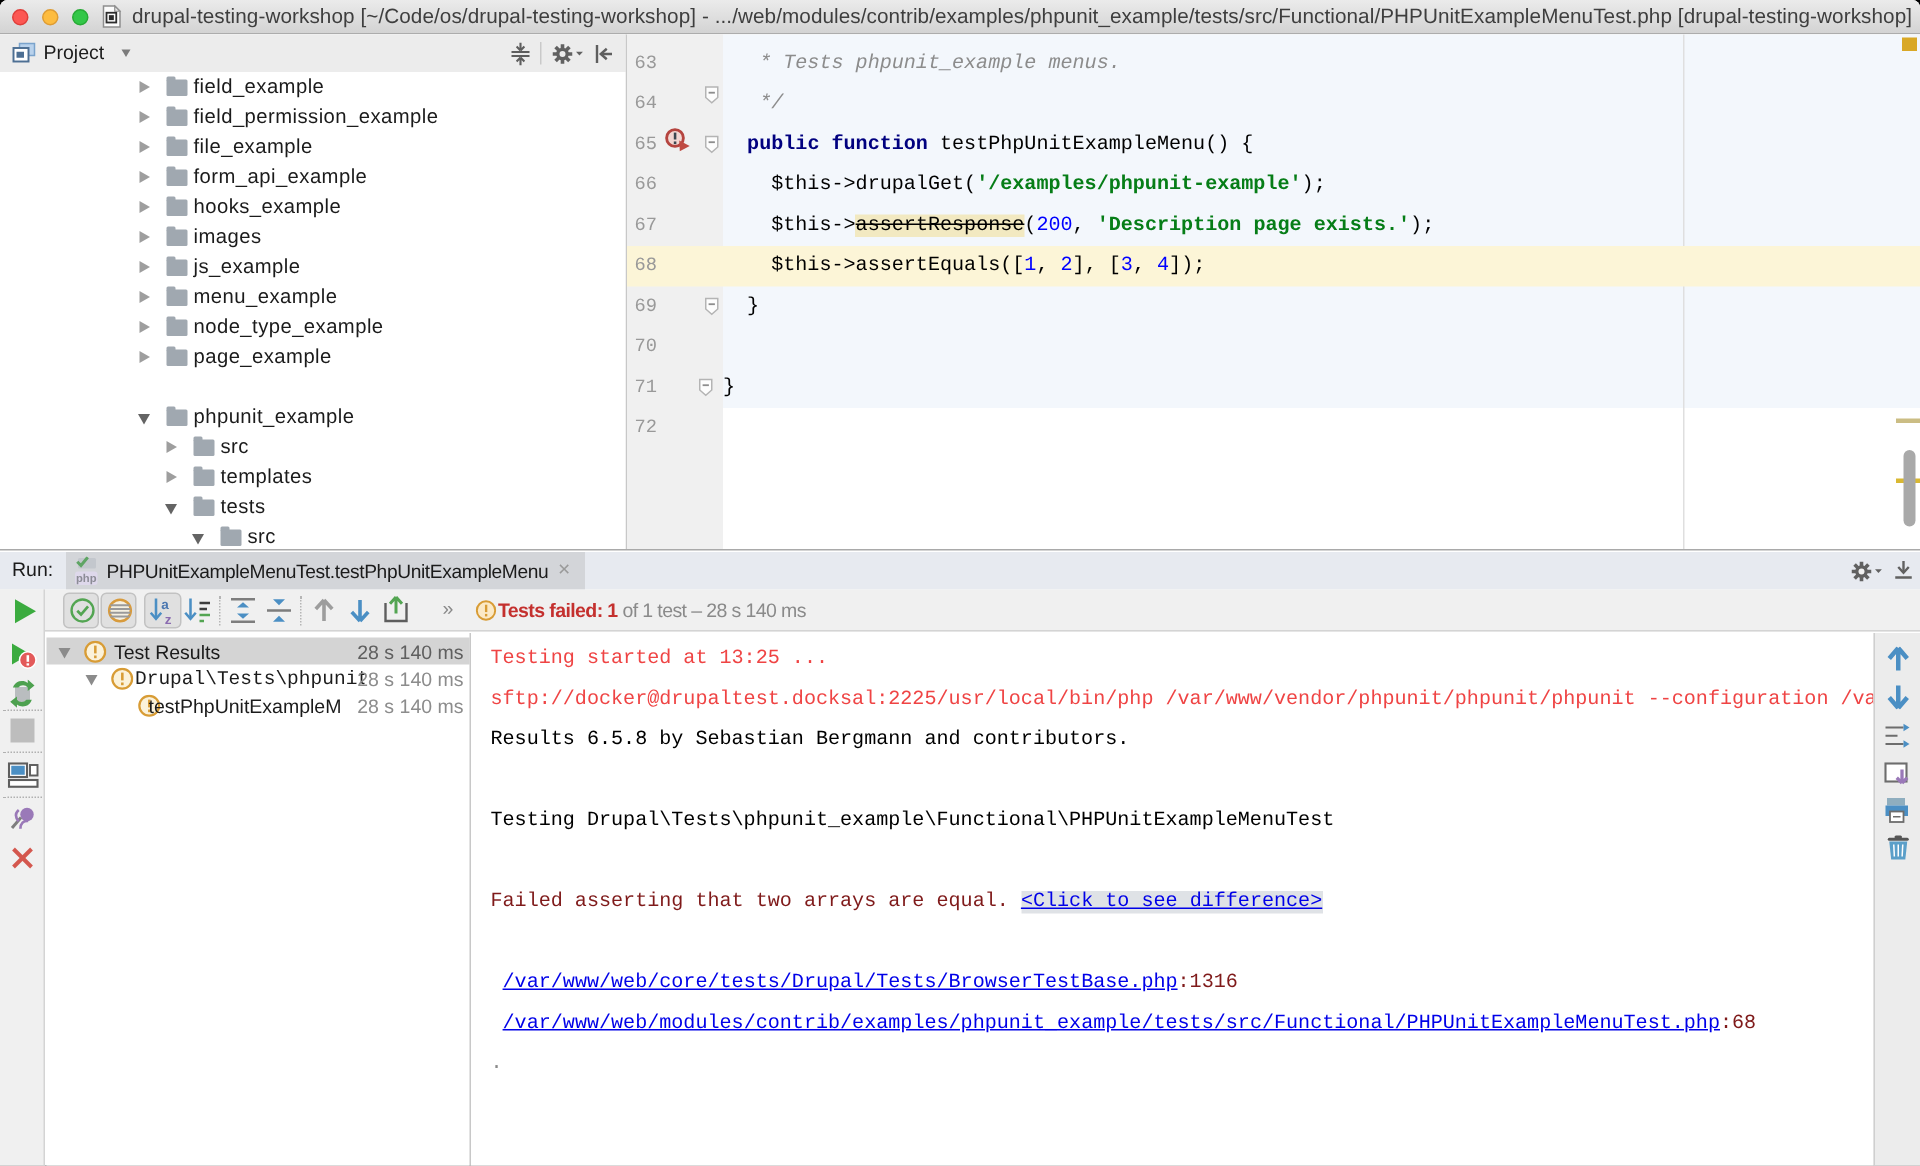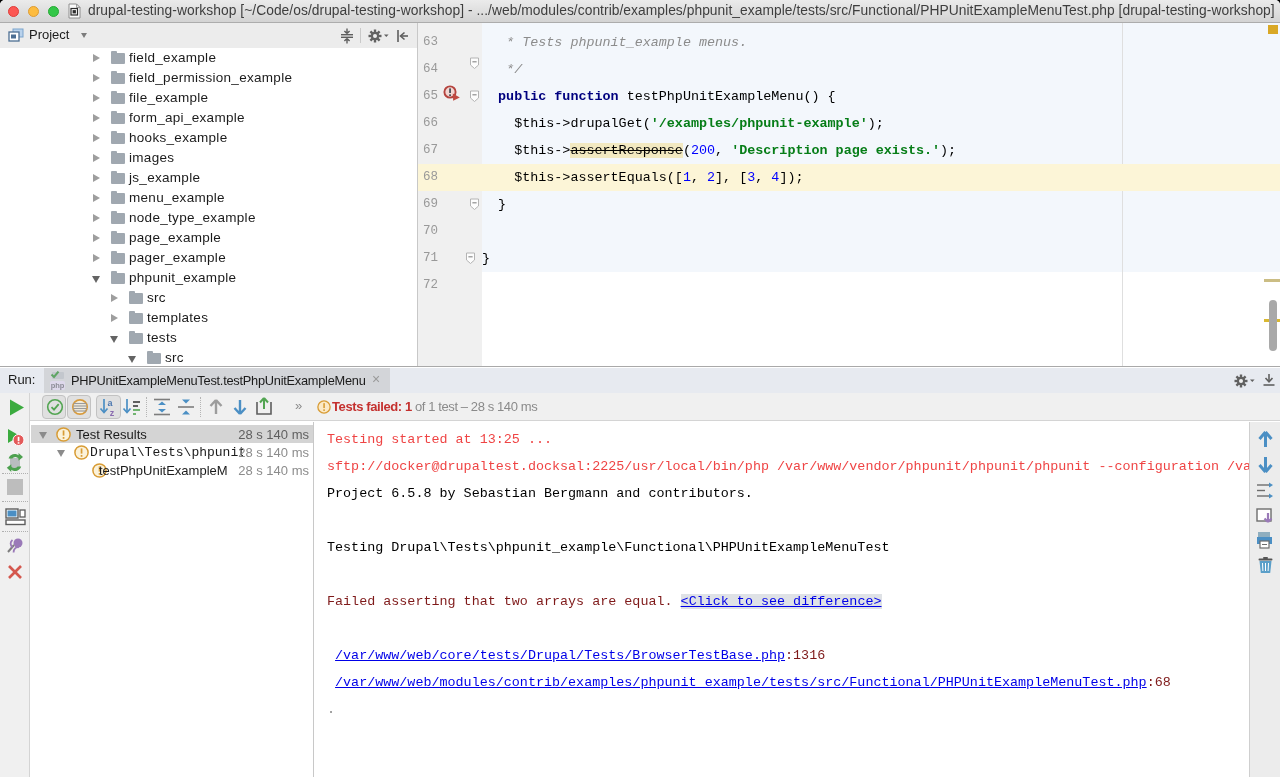--- a/index.html
+++ b/index.html
@@ -153,25 +153,20 @@
       <div class="trow" style="top:160px">
         <i class="tri col" style="left:93px"></i>
         <i class="folder" style="left:111px"></i>
         <span class="lbl" style="left:129px">node_type_example</span>
       </div>
       <div class="trow" style="top:180px">
         <i class="tri col" style="left:93px"></i>
         <i class="folder" style="left:111px"></i>
         <span class="lbl" style="left:129px">page_example</span>
       </div>
-      <div class="trow" style="top:200px">
-        <i class="tri col" style="left:93px"></i>
-        <i class="folder" style="left:111px"></i>
-        <span class="lbl" style="left:129px">pager_example</span>
-      </div>
       <div class="trow" style="top:220px">
         <i class="tri exp" style="left:92px"></i>
         <i class="folder" style="left:111px"></i>
         <span class="lbl" style="left:129px">phpunit_example</span>
       </div>
       <div class="trow" style="top:240px">
         <i class="tri col" style="left:111px"></i>
         <i class="folder" style="left:129px"></i>
         <span class="lbl" style="left:147px">src</span>
       </div>
@@ -427,21 +422,21 @@
           <rect x="6.7" y="10" width="1.7" height="1.8" fill="#d89c35"></rect>
         </svg>
         <span class="lbl" style="left:68px; top:2px; position:absolute; font-size:13px; width:136px; overflow:hidden; white-space:nowrap;">testPhpUnitExampleM</span>
         <span class="dur">28 s 140 ms</span>
       </div>
     </div>
     <div class="abs" id="treesep"></div>
     <div class="abs" id="console">
       <div class="conline sys" style="top:4px">Testing started at 13:25 ...</div>
       <div class="conline sys" style="top:31px">sftp://docker@drupaltest.docksal:2225/usr/local/bin/php /var/www/vendor/phpunit/phpunit/phpunit --configuration /var/www</div>
-      <div class="conline" style="top:58px">Project 6.5.8 by Sebastian Bergmann and contributors.</div>
+      <div class="conline" style="top:58px">Results 6.5.8 by Sebastian Bergmann and contributors.</div>
       <div class="conline" style="top:112px">Testing Drupal\Tests\phpunit_example\Functional\PHPUnitExampleMenuTest</div>
       <div class="conline" style="top:166px"><span class="err">Failed asserting that two arrays are equal.</span> <span class="lnk" style="background:#dfe2e6;">&lt;Click to see difference&gt;</span></div>
       <div class="conline" style="top:220px"> <span class="lnk">/var/www/web/core/tests/Drupal/Tests/BrowserTestBase.php</span><span class="err">:1316</span></div>
       <div class="conline" style="top:247px"> <span class="lnk">/var/www/web/modules/contrib/examples/phpunit_example/tests/src/Functional/PHPUnitExampleMenuTest.php</span><span class="err">:68</span></div>
       <div class="conline" style="top:274px; color:#8a8a8a;">.</div>
     </div>
     <div class="abs" id="rightstrip">
       <svg class="abs" style="left:7px; top:9px" width="17" height="17" viewBox="0 0 17 17">
         <path d="M8.5 1 L8.5 16 M8.5 1 L2.5 8 M8.5 1 L14.5 8" stroke="#4b8fc4" stroke-width="3" fill="none"></path>
       </svg>

